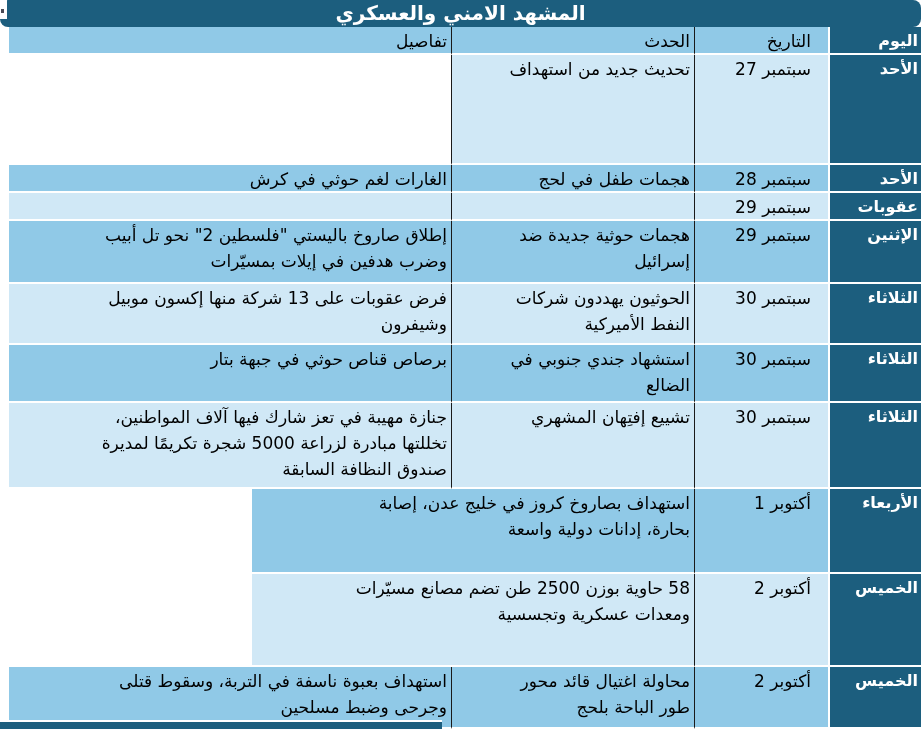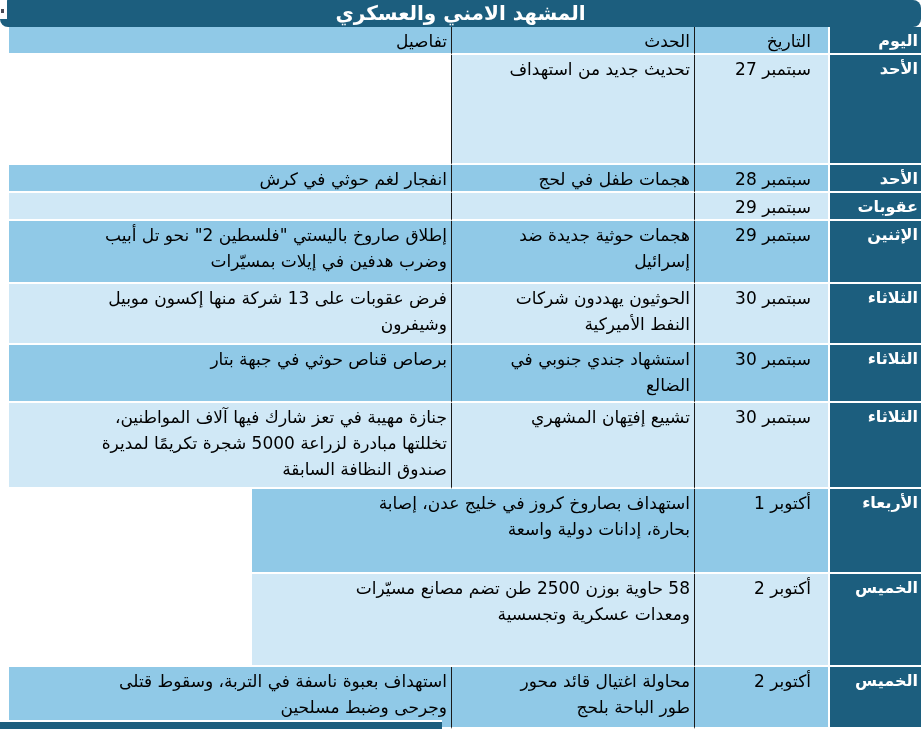--- a/index.html
+++ b/index.html
@@ -78,21 +78,21 @@
   <div id="rows">
       <div class="row">
     <div class="cell day">الأحد</div>
     <div class="cell date shade">27 سبتمبر</div>
     <div class="cell event shade">تحديث جديد من استهداف</div>
   </div>
       <div class="row">
     <div class="cell day">الأحد</div>
     <div class="cell date shade">28 سبتمبر</div>
     <div class="cell event shade">هجمات طفل في لحج</div>
-    <div class="cell details shade">انفجار لغم حوثي في كرش</div>
+    <div class="cell details shade">الغارات لغم حوثي في كرش</div>
   </div>
       <div class="row">
     <div class="cell day">عقوبات</div>
     <div class="cell date shade">29 سبتمبر</div>
     <div class="cell event shade"></div>
     <div class="cell details shade"></div>
   </div>
       <div class="row">
     <div class="cell day">الإثنين</div>
     <div class="cell date shade">29 سبتمبر</div>

